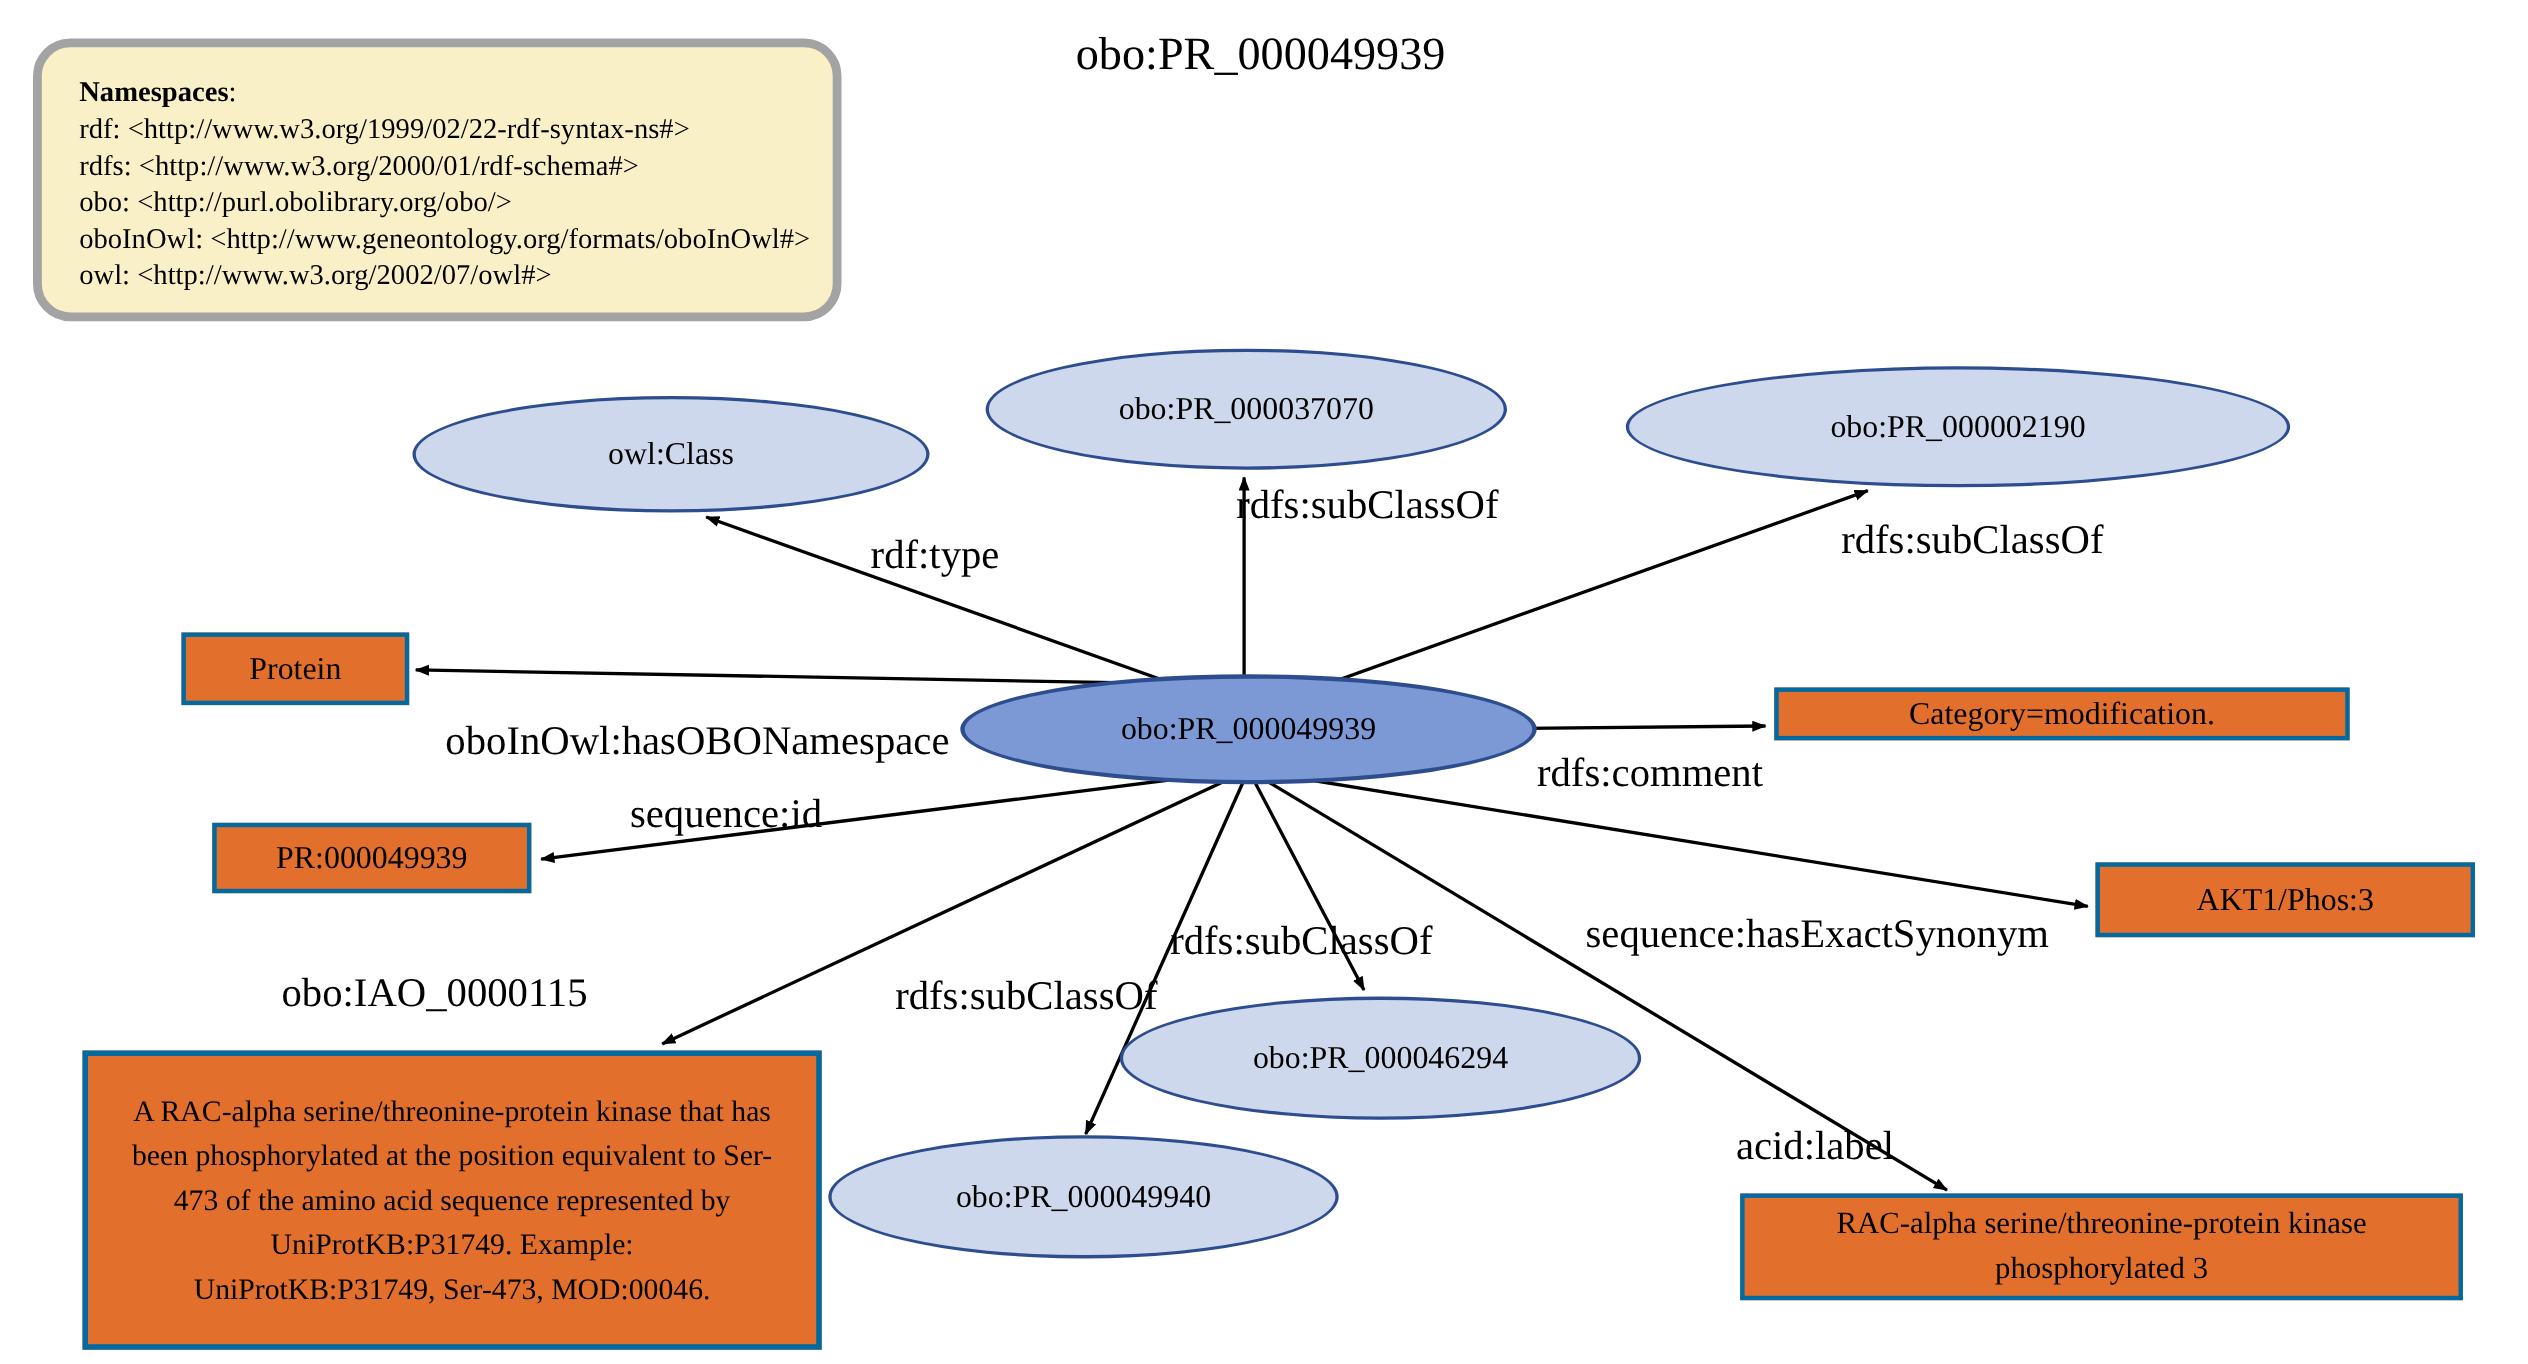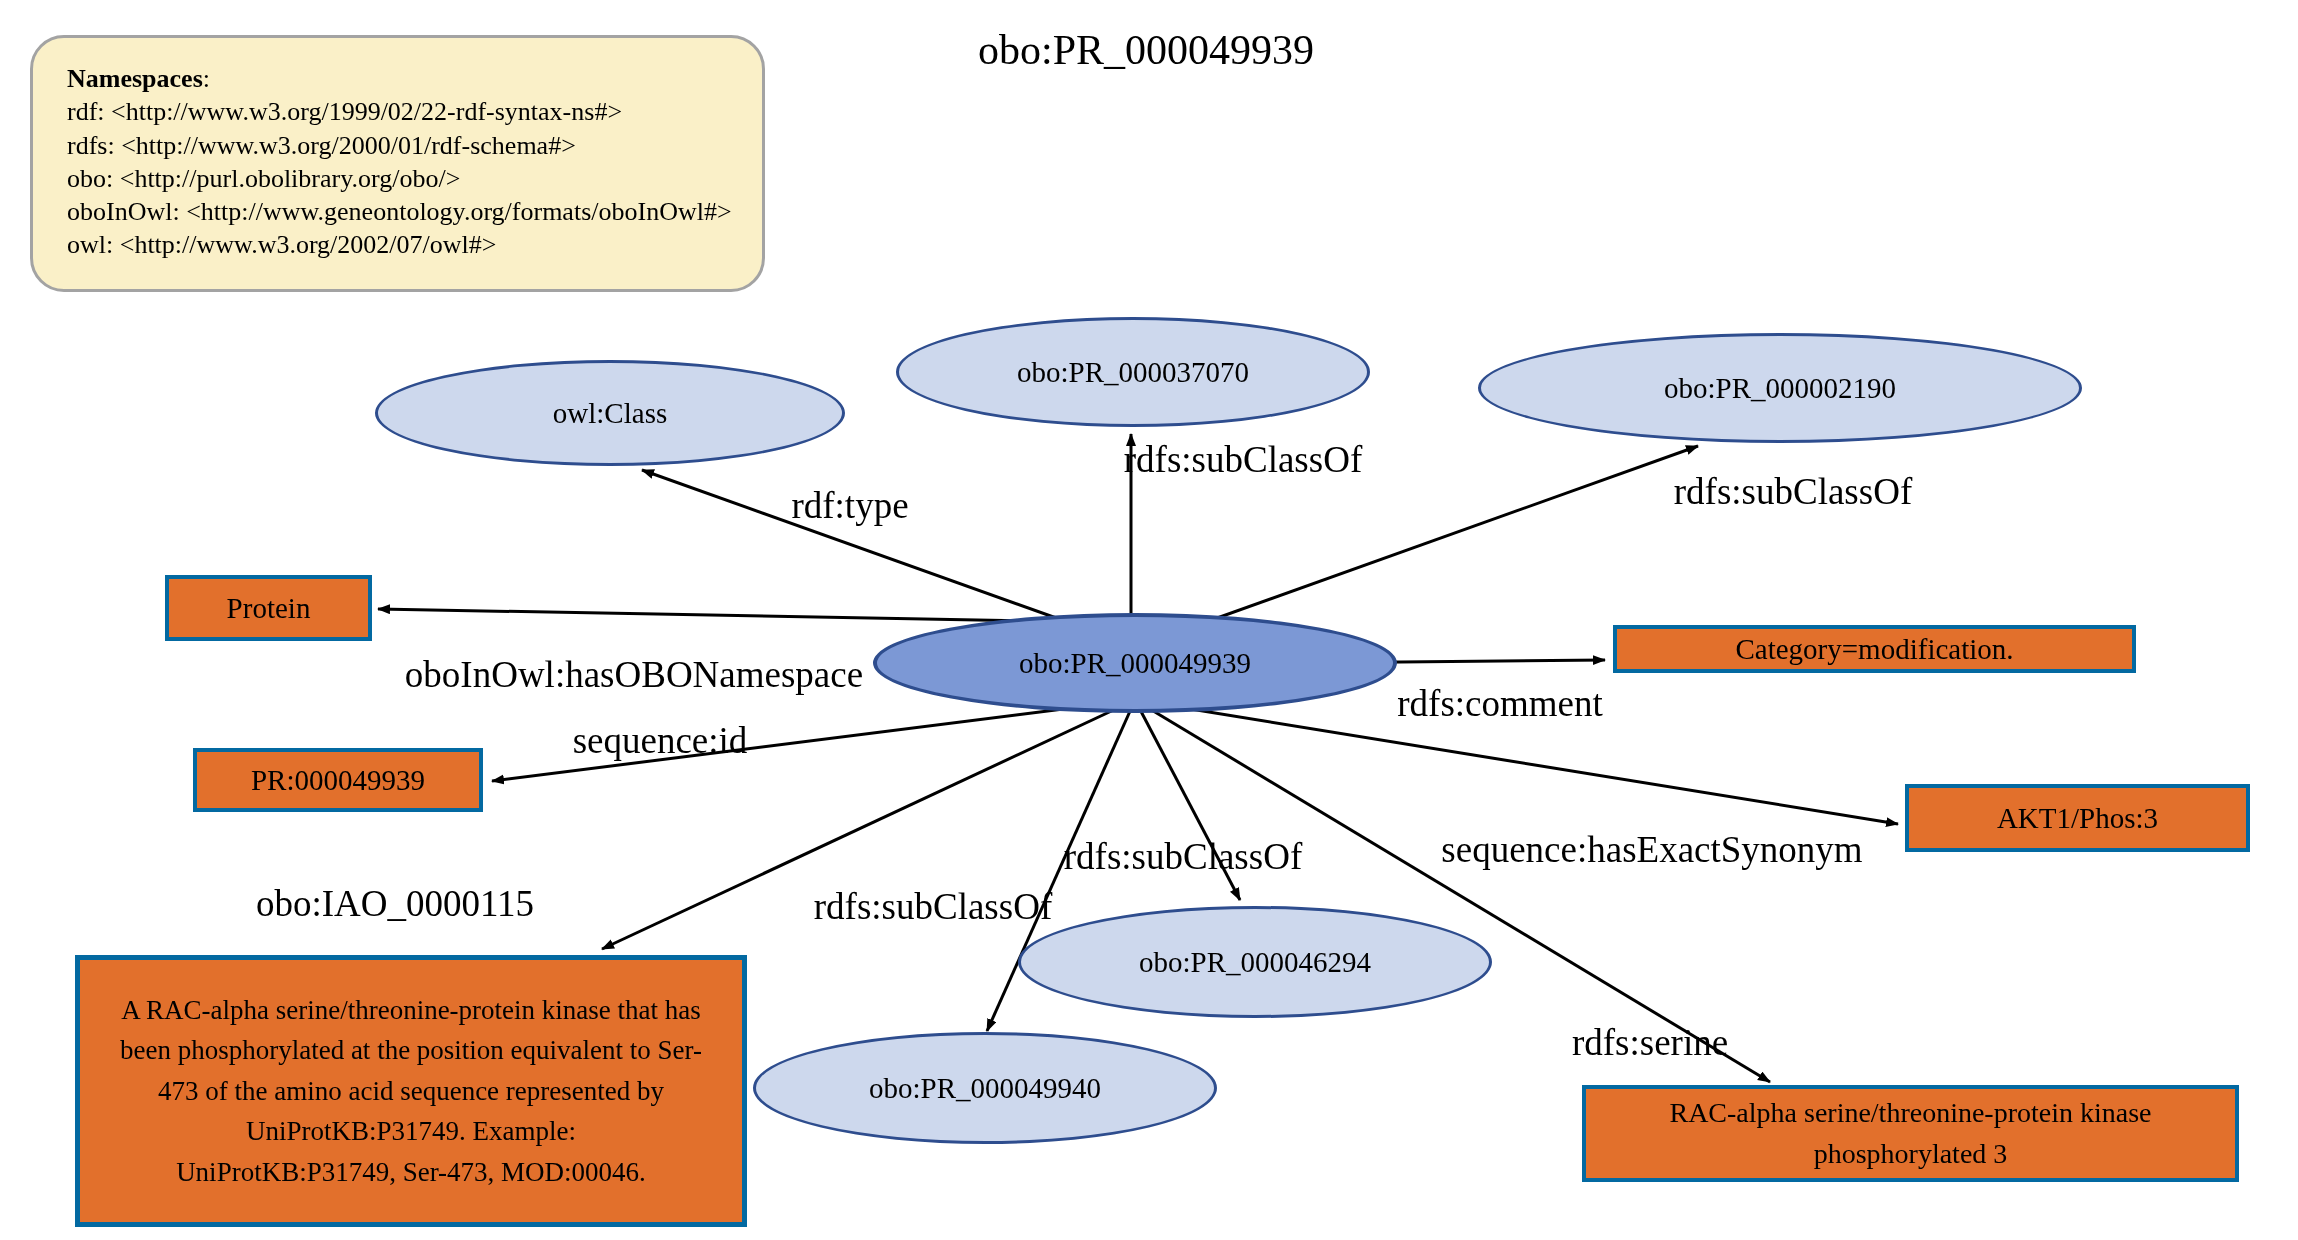--- a/index.html
+++ b/index.html
@@ -18,21 +18,21 @@
     transform: translateX(-50%);
     font-size: 42px;
     white-space: nowrap;
   }
   .ns-box {
     position: absolute;
     left: 30px; top: 35px;
     width: 735px; height: 257px;
     box-sizing: border-box;
     background: #faf0c8;
-    border: 3px solid #a3a3a3;
+    border: 8px solid #a3a3a3;
     border-radius: 34px;
     padding: 24px 0 0 34px;
     font-size: 26px;
     line-height: 1.28;
   }
   .ns-heading { font-weight: bold; }
   .ns-line { white-space: nowrap; }
   .edges-layer {
     position: absolute;
     left: 0; top: 0;
@@ -131,15 +131,15 @@
   <div class="edge-label" style="left:850px; top:505px;">rdf:type</div>
   <div class="edge-label" style="left:1243px; top:459px;">rdfs:subClassOf</div>
   <div class="edge-label" style="left:1793px; top:491px;">rdfs:subClassOf</div>
   <div class="edge-label" style="left:634px; top:648px;margin-top:26px;">oboInOwl:hasOBONamespace</div>
   <div class="edge-label" style="left:1500px; top:703px;">rdfs:comment</div>
   <div class="edge-label" style="left:660px; top:740px;">sequence:id</div>
   <div class="edge-label" style="left:395px; top:903px;">obo:IAO_0000115</div>
   <div class="edge-label" style="left:933px; top:906px;">rdfs:subClassOf</div>
   <div class="edge-label" style="left:1183px; top:856px;">rdfs:subClassOf</div>
   <div class="edge-label" style="left:1652px; top:849px;">sequence:hasExactSynonym</div>
-  <div class="edge-label" style="left:1650px; top:1042px;">rdfs:serine</div>
+  <div class="edge-label" style="left:1650px; top:1042px;">acid:label</div>
 
 </div>
 
 </body></html>

